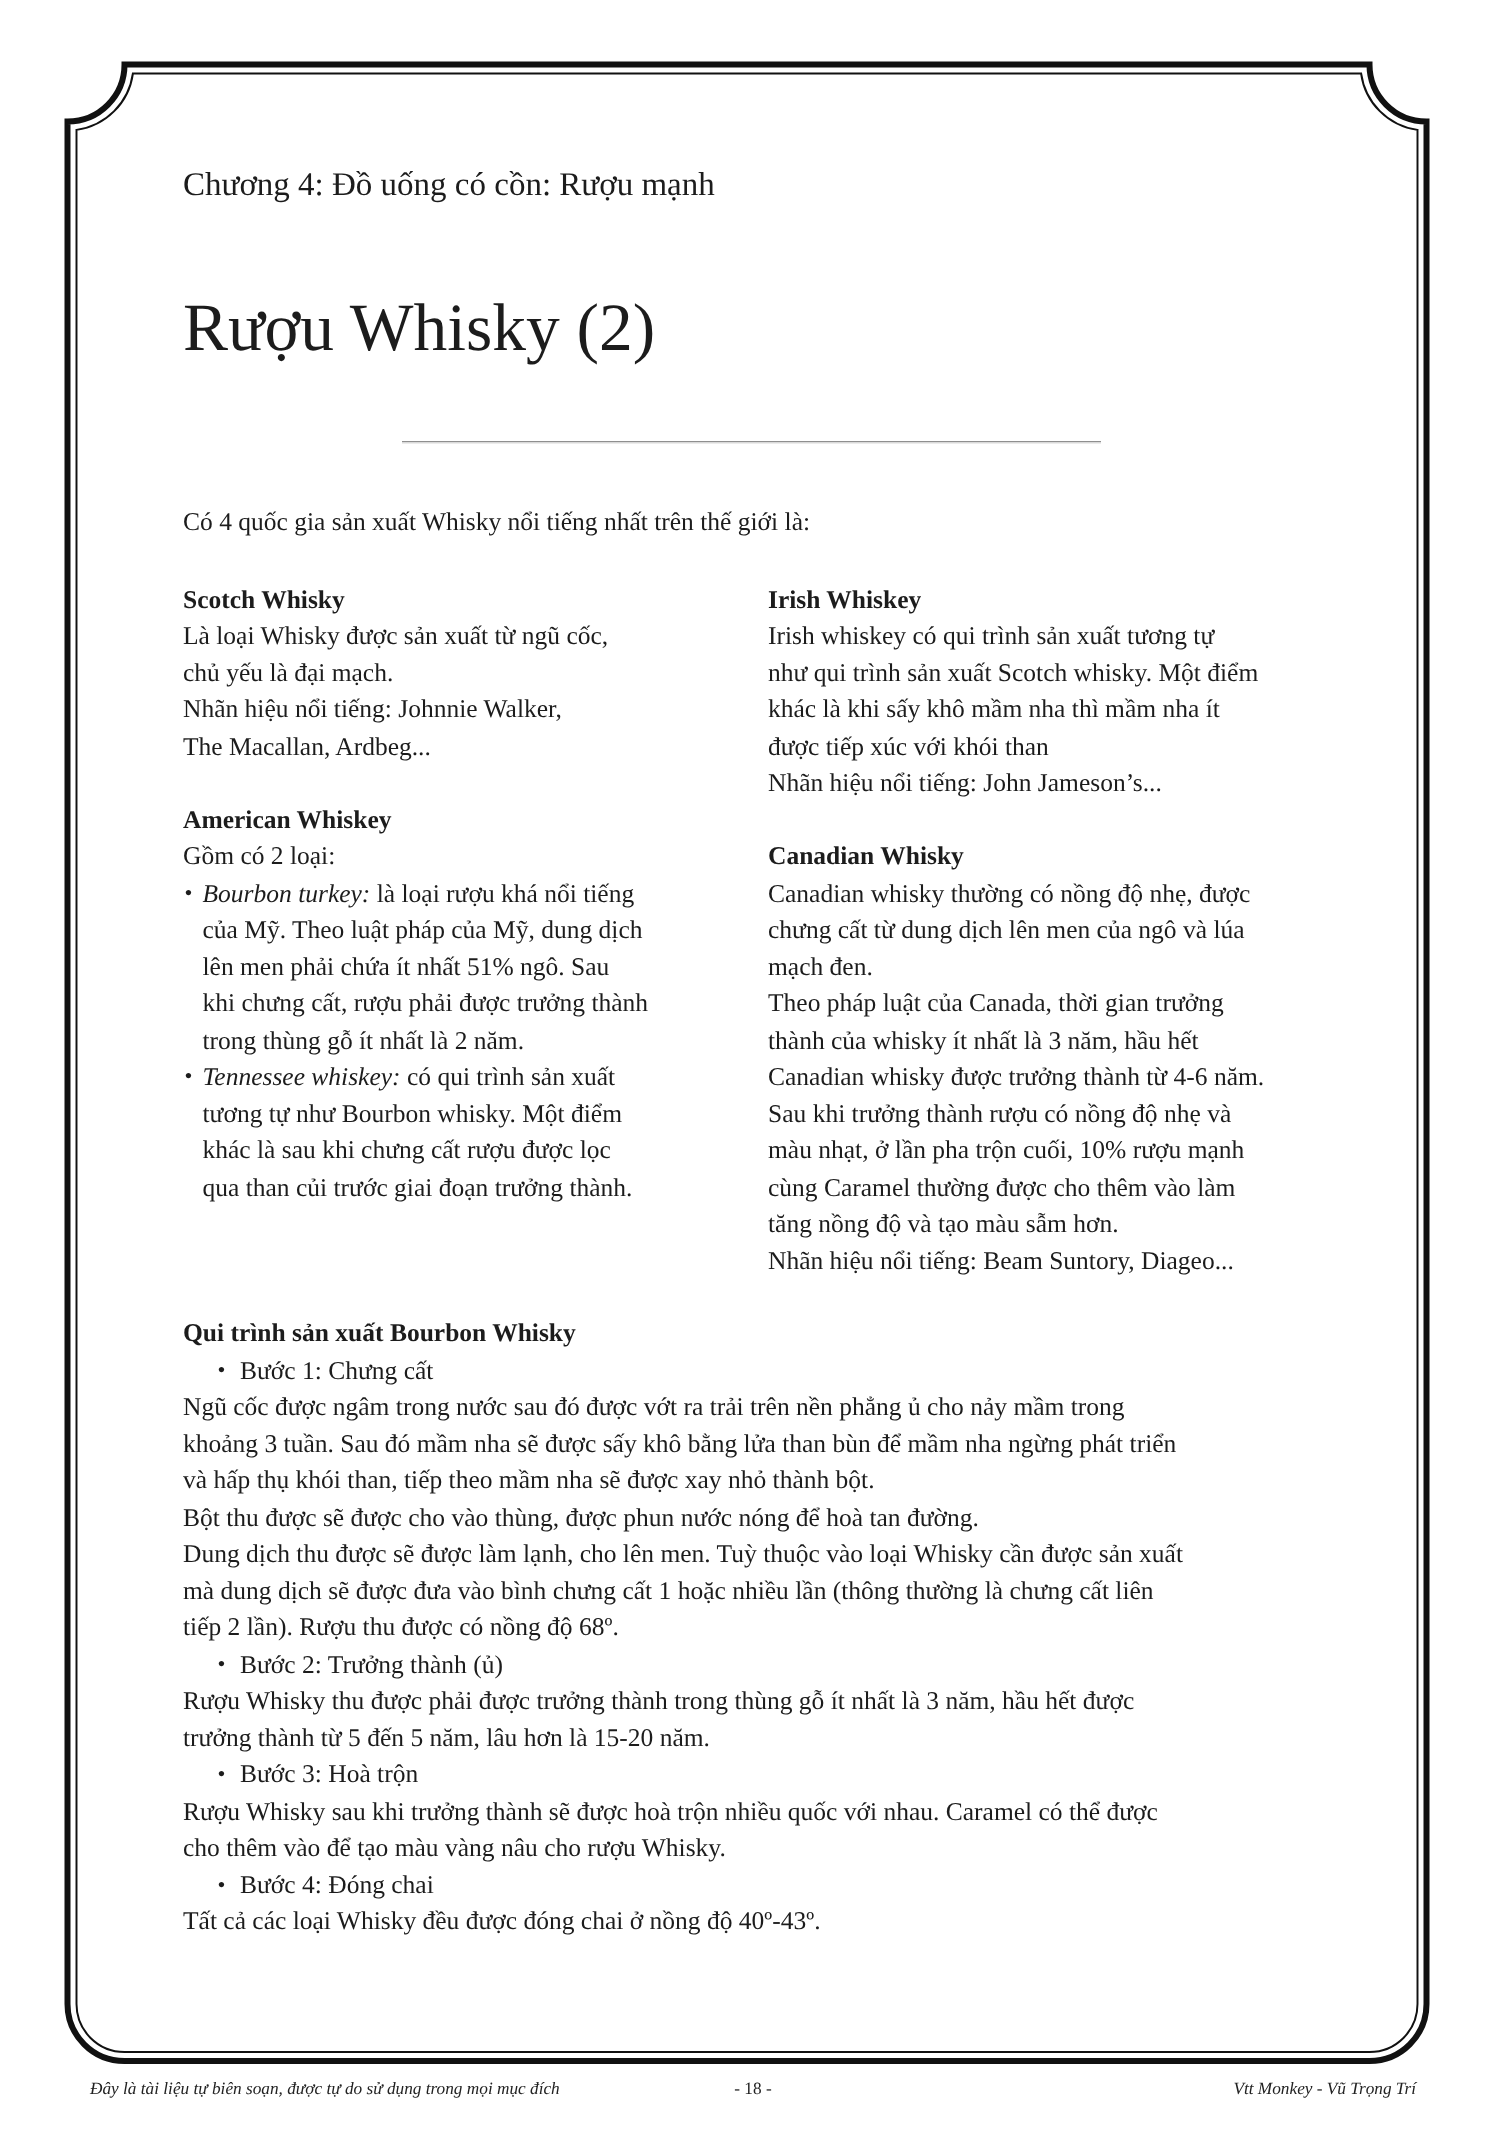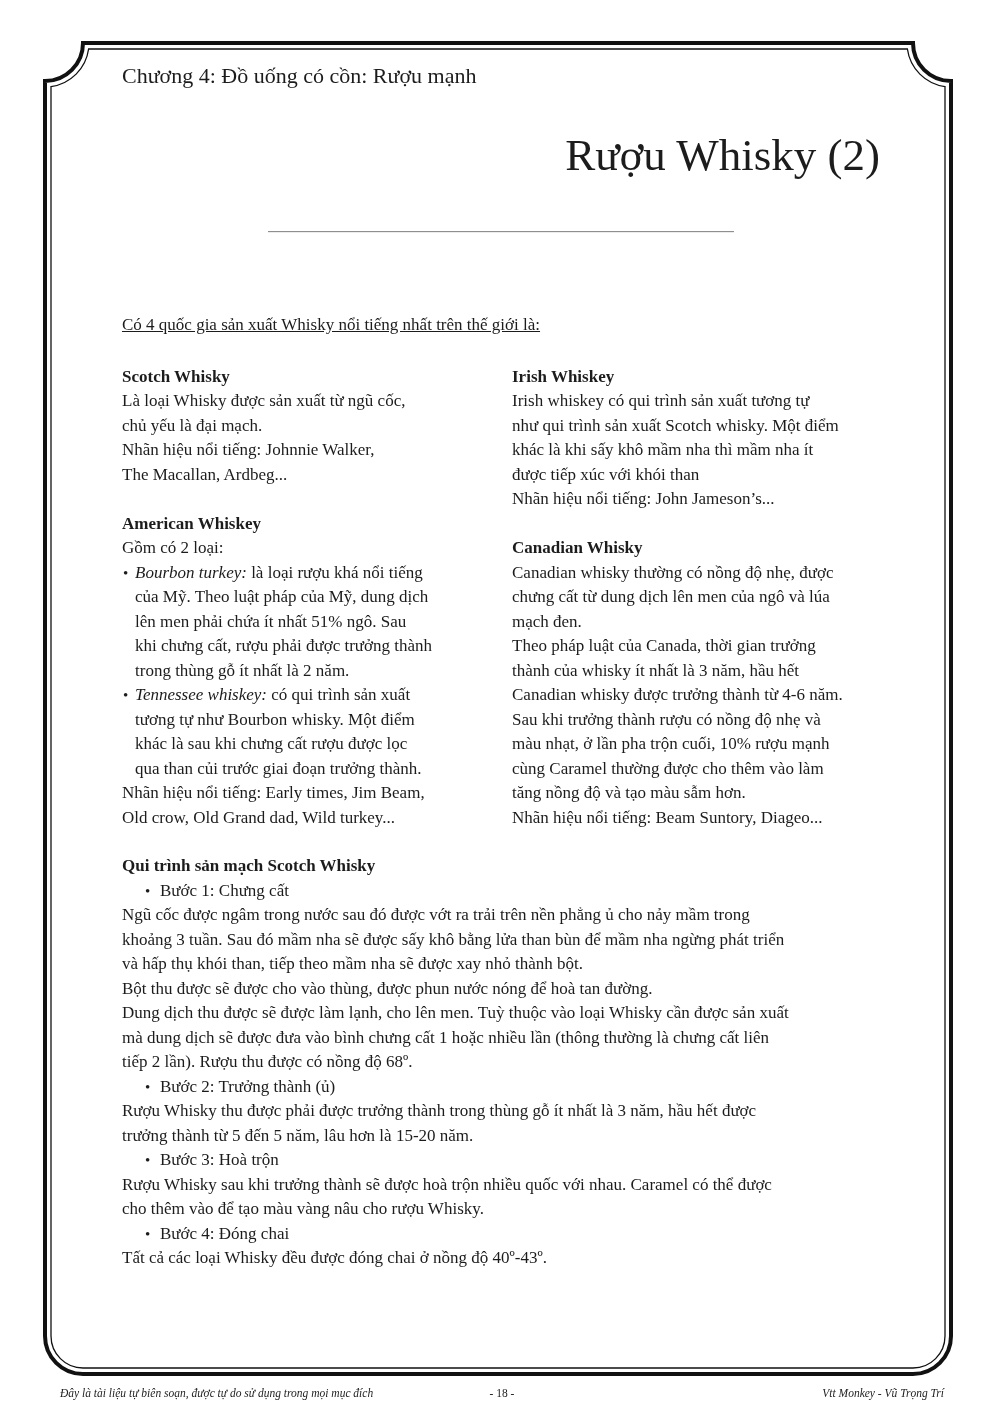--- a/index.html
+++ b/index.html
@@ -9,25 +9,25 @@
     background:#ffffff;
     font-family:"Liberation Serif","DejaVu Serif",serif;
     color:#1c1c1c;
     overflow:hidden;
   }
   .frame-svg{position:absolute;left:0;top:0;width:1000px;height:1422px;}
   .content{
     position:absolute;left:122px;top:0;width:758px;
     font-size:17px;line-height:24.5px;
   }
-  .chapter{margin-top:61px;font-size:22px;line-height:30px;}
-  .doc-title{margin-top:36px;font-size:45px;line-height:56px;text-align:right;}
+  .chapter{margin-top:108px;font-size:22px;line-height:30px;}
+  .doc-title{margin-top:52px;font-size:45px;line-height:56px;text-align:left;}
   .divider{margin:48px auto 0;width:466px;height:0;
     border-top:1px solid #8f8f8f;border-bottom:1px solid #ececec;}
-  .intro{margin-top:80px;text-decoration:underline;}
+  .intro{margin-top:40px;}
   .columns{margin-top:27px;display:grid;grid-template-columns:1fr 1fr;column-gap:22px;}
   .section + .section{margin-top:24.5px;font-family:Liberation Serif, serif;}
   .sec-heading{font-weight:bold;}
   .pre{white-space:pre-line;}
   .bullet-item{position:relative;padding-left:13px;}
   .bullet-item .dot{position:absolute;left:1px;top:0;font-size:15px;}
   .bullet-item .lead{font-style:italic;}
   .process{margin-top:24px;}
   .step-bullet{position:relative;padding-left:38px;}
   .step-bullet .dot{position:absolute;left:23px;top:0;font-size:15px;}
@@ -77,22 +77,20 @@
 lên men phải chứa ít nhất 51% ngô. Sau
 khi chưng cất, rượu phải được trưởng thành
 trong thùng gỗ ít nhất là 2 năm.</span>
           </div>
           <div class="bullet-item">
             <span class="dot">•</span><span class="lead">Tennessee whiskey:</span><span class="pre"> có qui trình sản xuất
 tương tự như Bourbon whisky. Một điểm
 khác là sau khi chưng cất rượu được lọc
 qua than củi trước giai đoạn trưởng thành.</span>
           </div>
-          <div class="pre">Nhãn hiệu nổi tiếng: Early times, Jim Beam,
-Old crow, Old Grand dad, Wild turkey...</div>
         </div>
       </div>
 
       <div class="col">
         <div class="section">
           <div class="sec-heading">Irish Whiskey</div>
           <div class="pre">Irish whiskey có qui trình sản xuất tương tự
 như qui trình sản xuất Scotch whisky. Một điểm
 khác là khi sấy khô mầm nha thì mầm nha ít
 được tiếp xúc với khói than
@@ -110,21 +108,21 @@
 màu nhạt, ở lần pha trộn cuối, 10% rượu mạnh
 cùng Caramel thường được cho thêm vào làm
 tăng nồng độ và tạo màu sẫm hơn.
 Nhãn hiệu nổi tiếng: Beam Suntory, Diageo...</div>
         </div>
       </div>
 
     </div>
 
     <div class="process">
-      <div class="sec-heading">Qui trình sản mạch Scotch Whisky</div>
+      <div class="sec-heading">Qui trình sản xuất Bourbon Whisky</div>
 
       <div class="step-bullet">
         <span class="dot">•</span><span>Bước 1: Chưng cất</span>
       </div>
       <div class="pre">Ngũ cốc được ngâm trong nước sau đó được vớt ra trải trên nền phẳng ủ cho nảy mầm trong
 khoảng 3 tuần. Sau đó mầm nha sẽ được sấy khô bằng lửa than bùn để mầm nha ngừng phát triển
 và hấp thụ khói than, tiếp theo mầm nha sẽ được xay nhỏ thành bột.
 Bột thu được sẽ được cho vào thùng, được phun nước nóng để hoà tan đường.
 Dung dịch thu được sẽ được làm lạnh, cho lên men. Tuỳ thuộc vào loại Whisky cần được sản xuất
 mà dung dịch sẽ được đưa vào bình chưng cất 1 hoặc nhiều lần (thông thường là chưng cất liên

